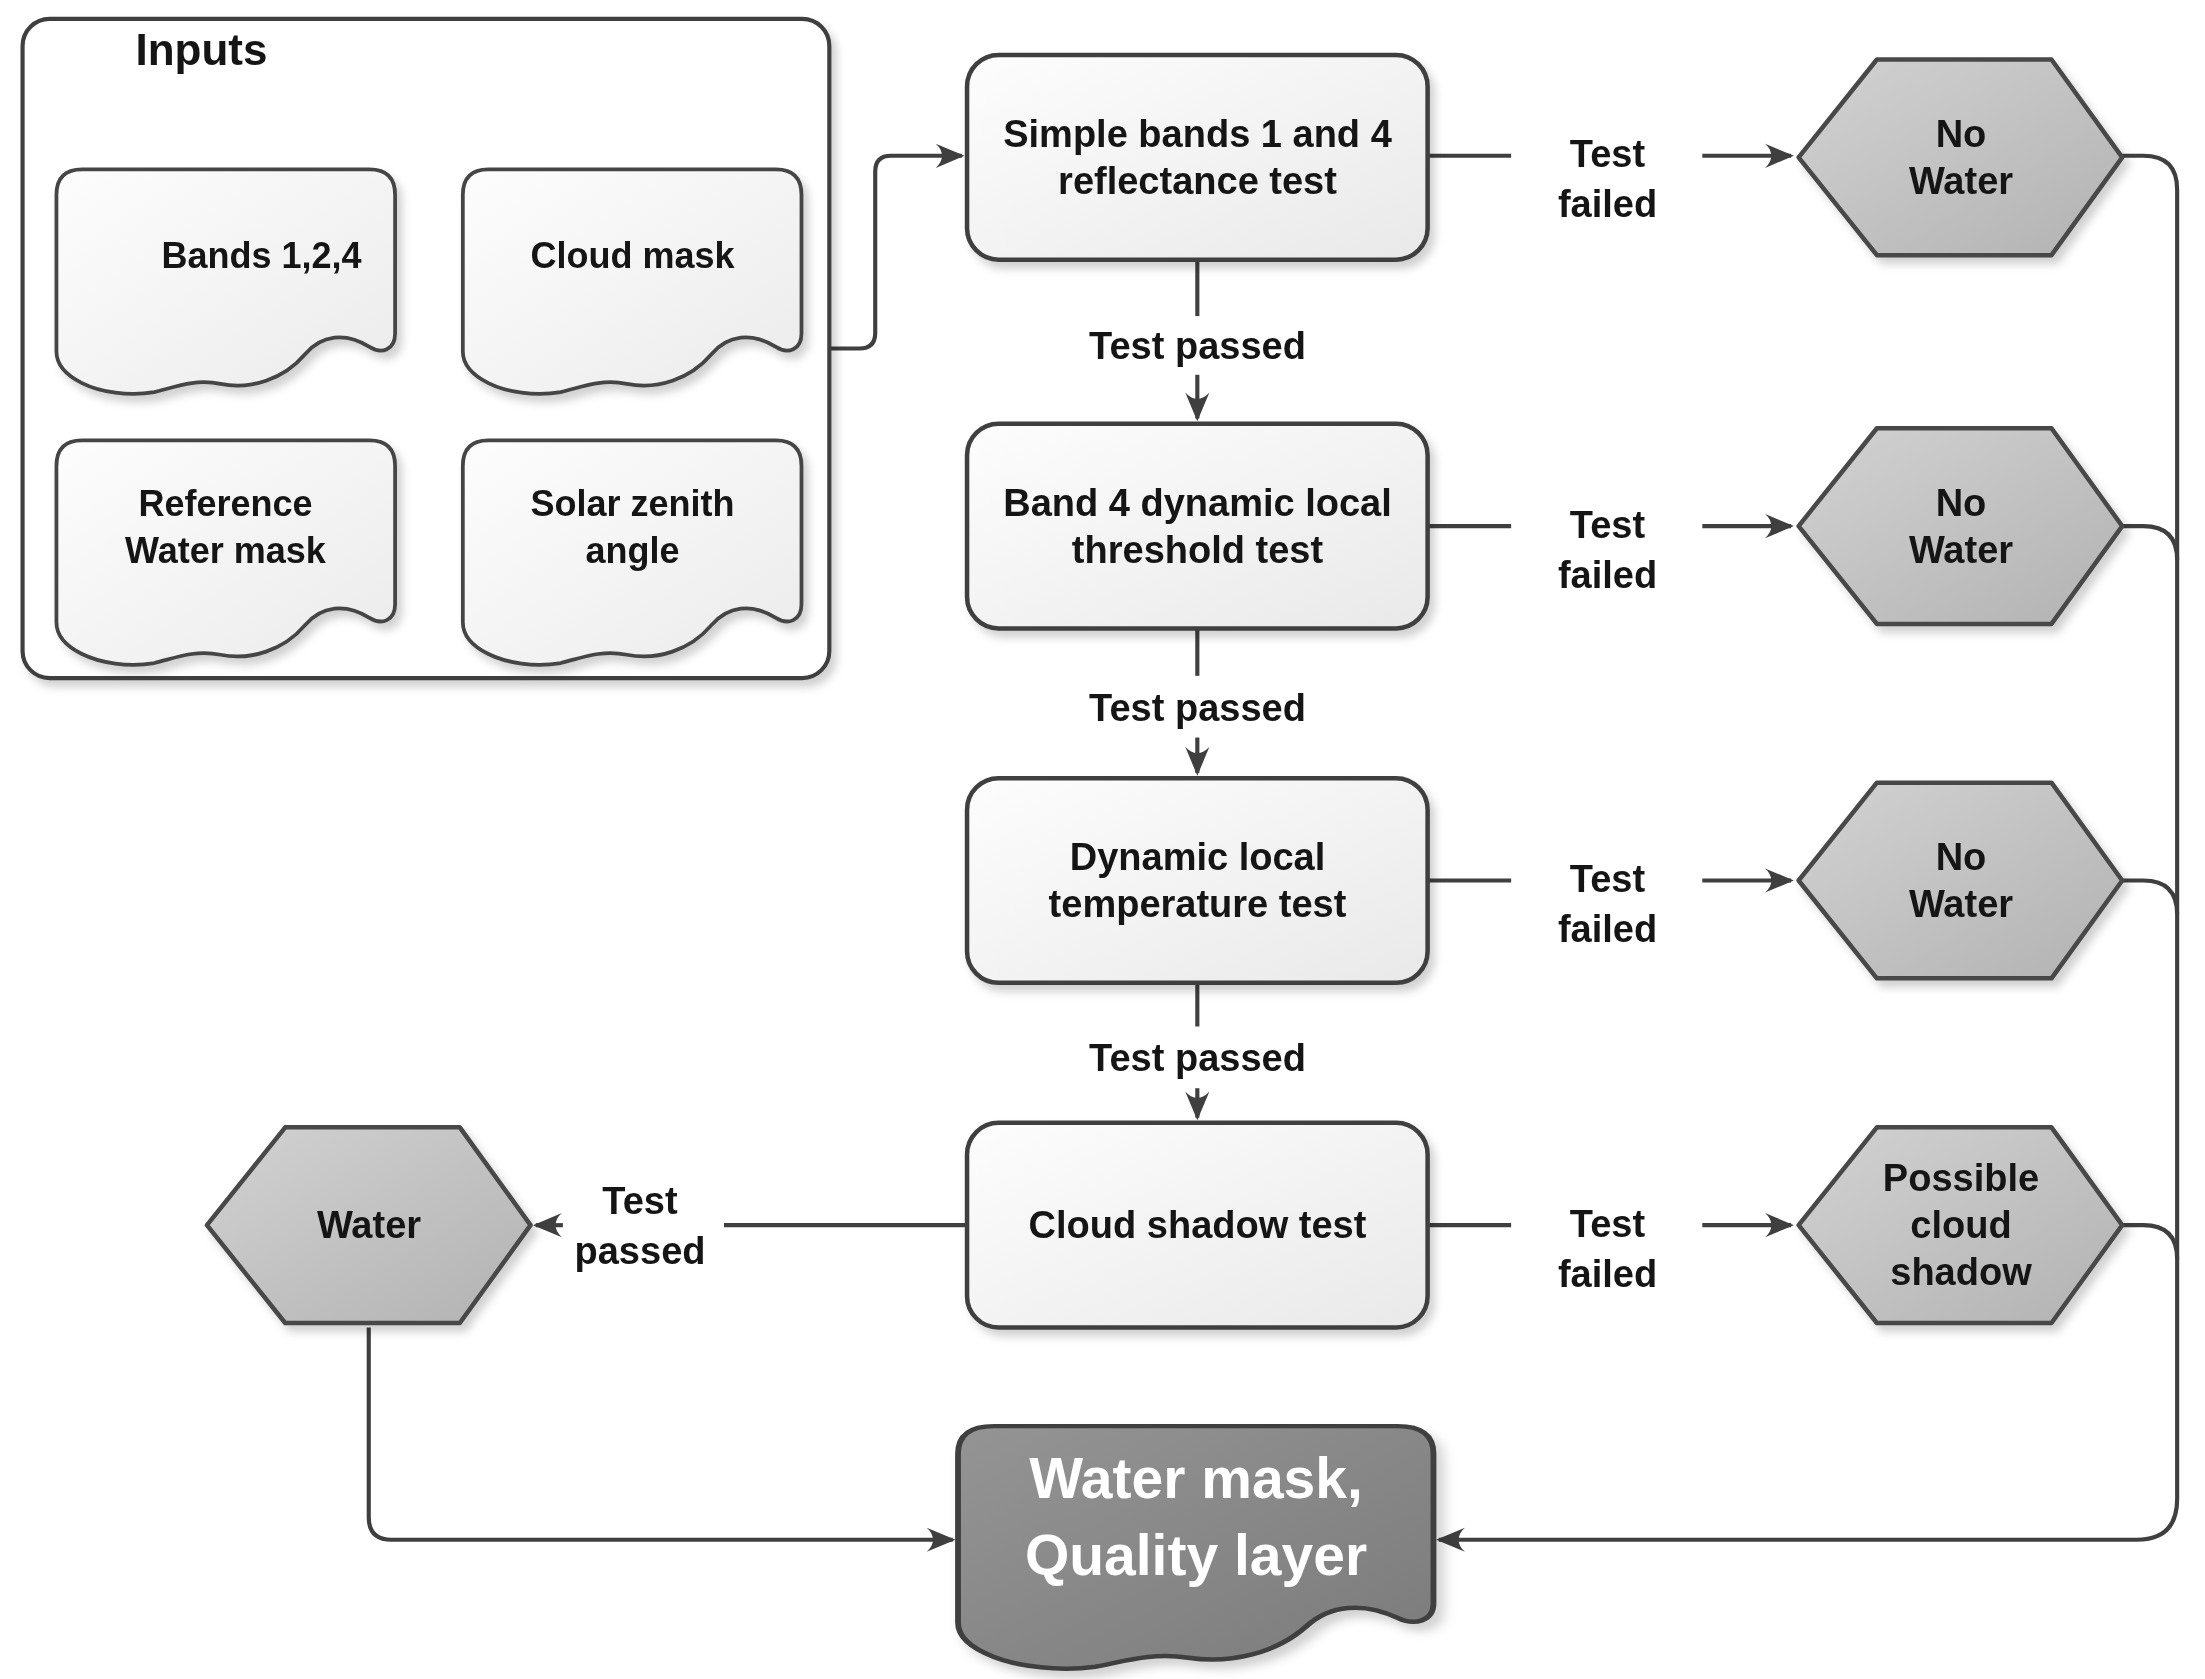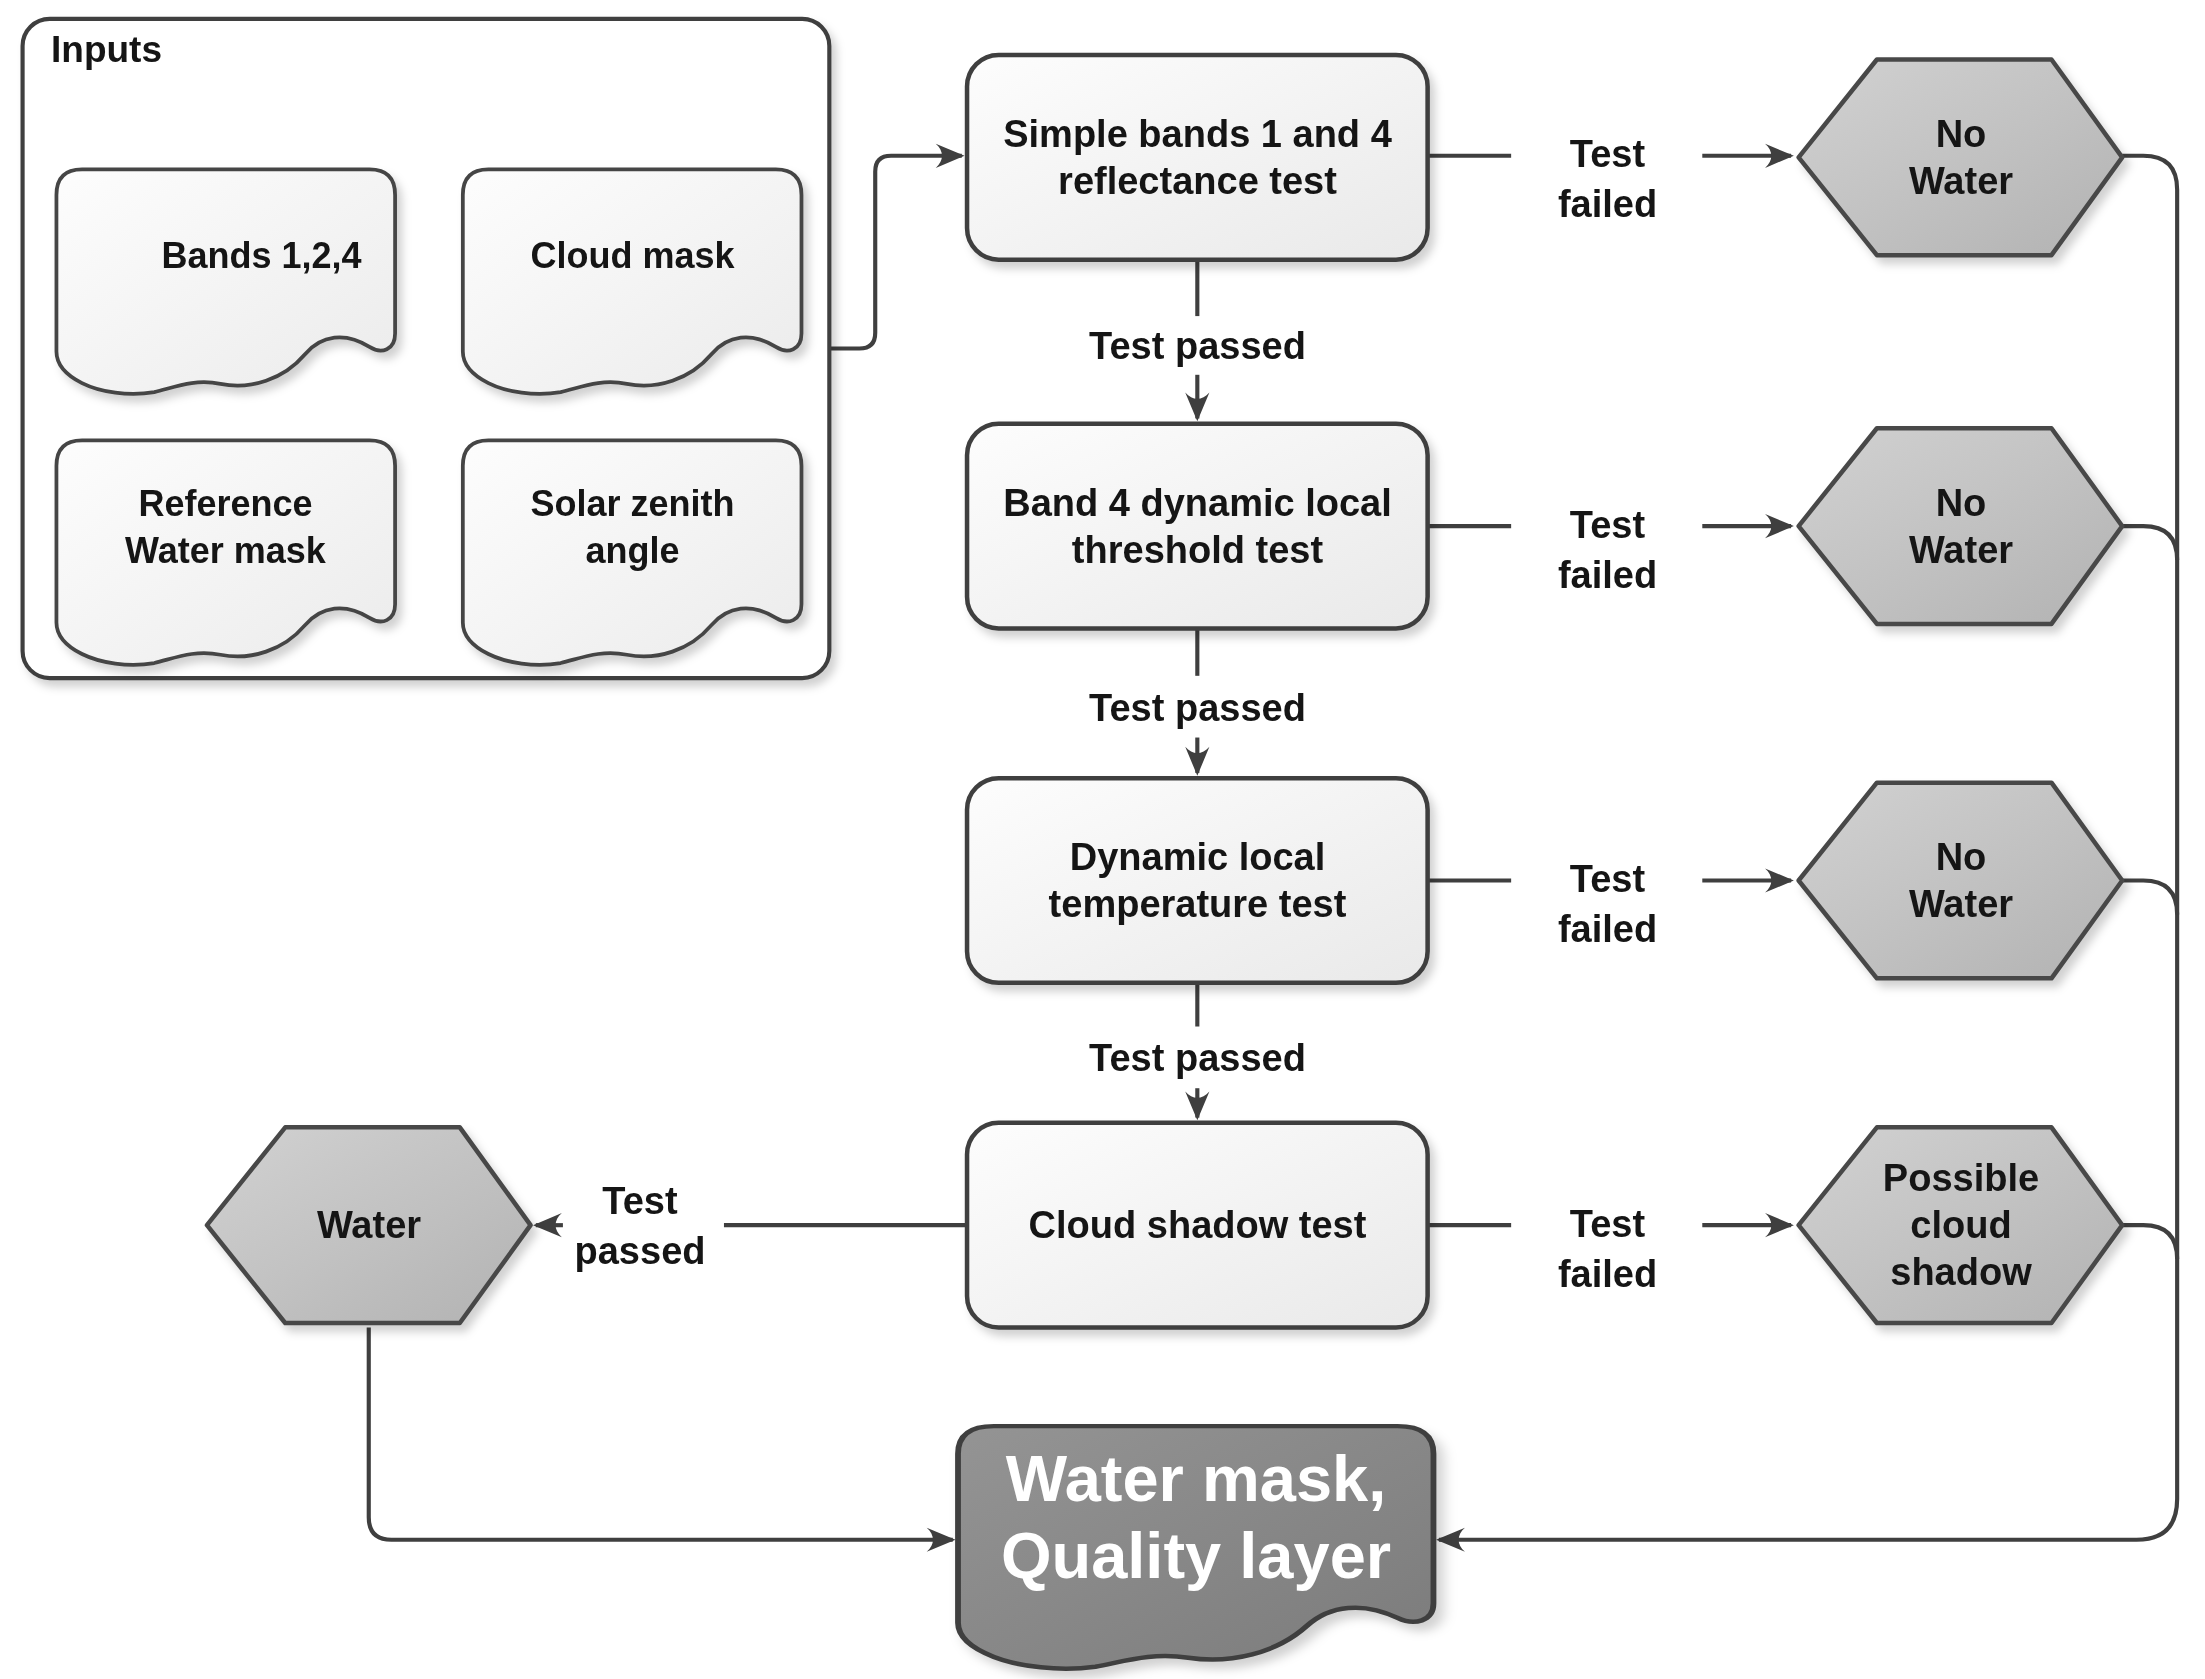--- a/index.html
+++ b/index.html
@@ -14,22 +14,22 @@
   .shadow{filter:drop-shadow(7px 9px 6px rgba(0,0,0,0.18));}
   .lbl{
     position:absolute;
     display:flex;align-items:center;justify-content:center;
     text-align:center;white-space:pre-line;
     font-weight:bold;color:#151515;
   }
   .node-lbl{font-size:38px;line-height:47px;}
   .doc-lbl{font-size:36px;line-height:47px;}
   .edge-lbl{font-size:38px;line-height:50px;display:block;}
-  .title-lbl{font-size:37px;line-height:48px;display:block;text-align:left;justify-content:flex-start;}
-  .out-lbl{font-size:65px;line-height:77px;color:#ffffff;}
+  .title-lbl{font-size:44px;line-height:48px;display:block;text-align:center;justify-content:flex-start;}
+  .out-lbl{font-size:57px;line-height:77px;color:#ffffff;}
 </style>
 </head>
 <body>
 
 <div class="canvas">
 
   <svg class="layer" width="2205" height="1679" viewBox="0 0 2930 2231">
     <defs>
       <linearGradient id="gBox" x1="0" y1="0" x2="1" y2="1">
         <stop offset="0" stop-color="#fdfdfd"></stop>

